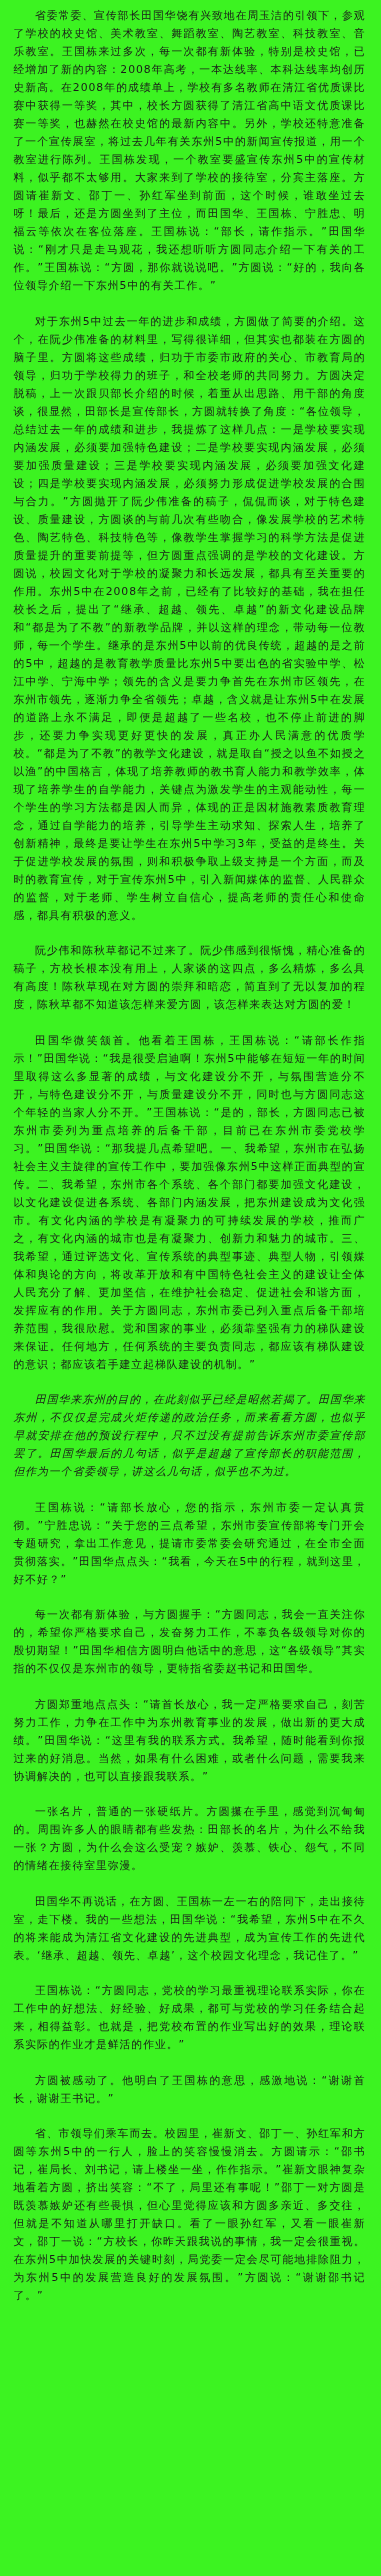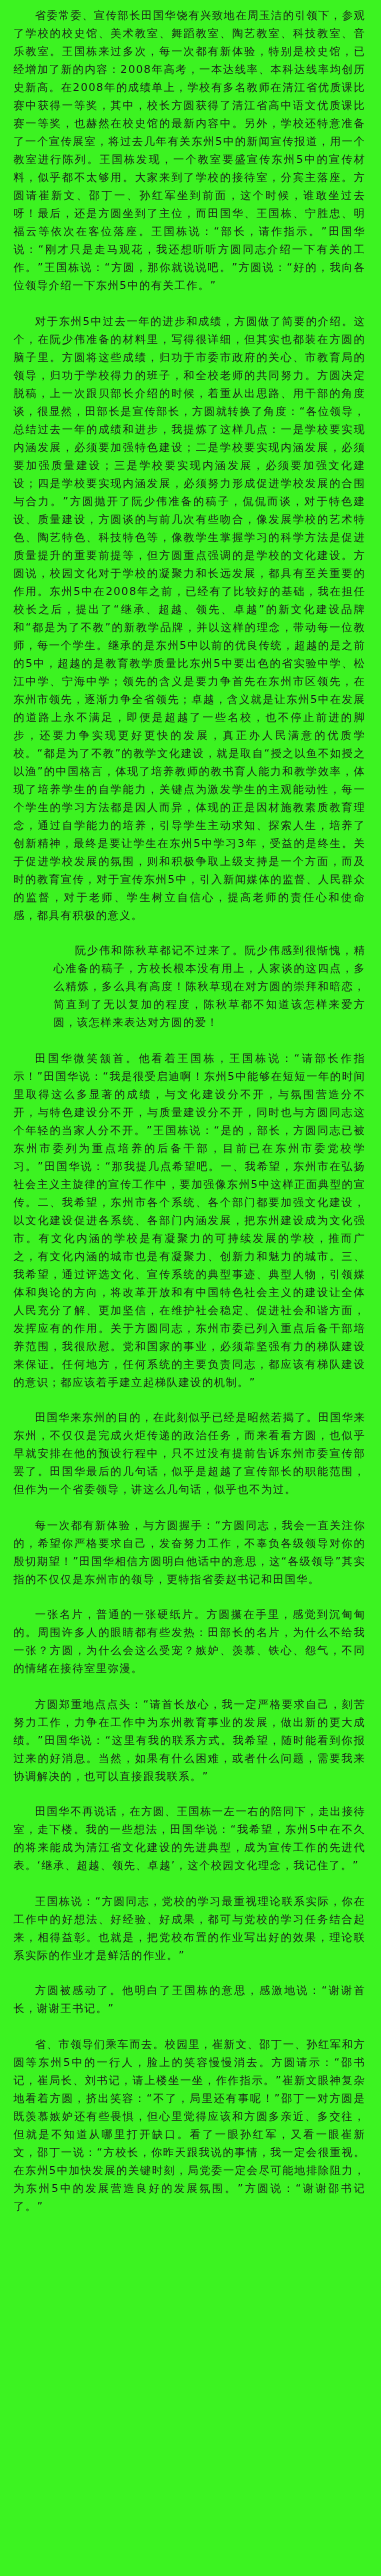--- a/index.html
+++ b/index.html
@@ -29,24 +29,25 @@
     color: #1a1a1a;
     word-break: break-all;
   }
 </style>
 </head>
 <body style="background: rgb(60, 243, 33);">
 
 <div class="page" id="doc-page" style="background: rgb(60, 243, 33);">
     <p class="para" style="color: rgb(26, 26, 26);">省委常委、宣传部长田国华饶有兴致地在周玉洁的引领下，参观了学校的校史馆、美术教室、舞蹈教室、陶艺教室、科技教室、音乐教室。王国栋来过多次，每一次都有新体验，特别是校史馆，已经增加了新的内容：2008年高考，一本达线率、本科达线率均创历史新高。在2008年的成绩单上，学校有多名教师在清江省优质课比赛中获得一等奖，其中，校长方圆获得了清江省高中语文优质课比赛一等奖，也赫然在校史馆的最新内容中。另外，学校还特意准备了一个宣传展室，将过去几年有关东州5中的新闻宣传报道，用一个教室进行陈列。王国栋发现，一个教室要盛宣传东州5中的宣传材料，似乎都不太够用。大家来到了学校的接待室，分宾主落座。方圆请崔新文、邵丁一、孙红军坐到前面，这个时候，谁敢坐过去呀！最后，还是方圆坐到了主位，而田国华、王国栋、宁胜忠、明福云等依次在客位落座。王国栋说：“部长，请作指示。”田国华说：“刚才只是走马观花，我还想听听方圆同志介绍一下有关的工作。”王国栋说：“方圆，那你就说说吧。”方圆说：“好的，我向各位领导介绍一下东州5中的有关工作。”</p>
     <p class="para" style="color: rgb(26, 26, 26);">对于东州5中过去一年的进步和成绩，方圆做了简要的介绍。这个，在阮少伟准备的材料里，写得很详细，但其实也都装在方圆的脑子里。方圆将这些成绩，归功于市委市政府的关心、市教育局的领导，归功于学校得力的班子，和全校老师的共同努力。方圆决定脱稿，上一次跟贝部长介绍的时候，着重从出思路、用干部的角度谈，很显然，田部长是宣传部长，方圆就转换了角度：“各位领导，总结过去一年的成绩和进步，我提炼了这样几点：一是学校要实现内涵发展，必须要加强特色建设；二是学校要实现内涵发展，必须要加强质量建设；三是学校要实现内涵发展，必须要加强文化建设；四是学校要实现内涵发展，必须努力形成促进学校发展的合围与合力。”方圆抛开了阮少伟准备的稿子，侃侃而谈，对于特色建设、质量建设，方圆谈的与前几次有些吻合，像发展学校的艺术特色、陶艺特色、科技特色等，像教学生掌握学习的科学方法是促进质量提升的重要前提等，但方圆重点强调的是学校的文化建设。方圆说，校园文化对于学校的凝聚力和长远发展，都具有至关重要的作用。东州5中在2008年之前，已经有了比较好的基础，我在担任校长之后，提出了“继承、超越、领先、卓越”的新文化建设品牌和“都是为了不教”的新教学品牌，并以这样的理念，带动每一位教师，每一个学生。继承的是东州5中以前的优良传统，超越的是之前的5中，超越的是教育教学质量比东州5中要出色的省实验中学、松江中学、宁海中学；领先的含义是要力争首先在东州市区领先，在东州市领先，逐渐力争全省领先；卓越，含义就是让东州5中在发展的道路上永不满足，即便是超越了一些名校，也不停止前进的脚步，还要力争实现更好更快的发展，真正办人民满意的优质学校。“都是为了不教”的教学文化建设，就是取自“授之以鱼不如授之以渔”的中国格言，体现了培养教师的教书育人能力和教学效率，体现了培养学生的自学能力，关键点为激发学生的主观能动性，每一个学生的学习方法都是因人而异，体现的正是因材施教素质教育理念，通过自学能力的培养，引导学生主动求知、探索人生，培养了创新精神，最终是要让学生在东州5中学习3年，受益的是终生。关于促进学校发展的氛围，则和积极争取上级支持是一个方面，而及时的教育宣传，对于宣传东州5中，引入新闻媒体的监督、人民群众的监督，对于老师、学生树立自信心，提高老师的责任心和使命感，都具有积极的意义。</p>
-    <p class="para" style="color: rgb(26, 26, 26); margin-left: 40px;">阮少伟和陈秋草都记不过来了。阮少伟感到很惭愧，精心准备的稿子，方校长根本没有用上，人家谈的这四点，多么精炼，多么具有高度！陈秋草现在对方圆的崇拜和暗恋，简直到了无以复加的程度，陈秋草都不知道该怎样来爱方圆，该怎样来表达对方圆的爱！</p>
+    <p class="para" style="color: rgb(26, 26, 26);">阮少伟和陈秋草都记不过来了。阮少伟感到很惭愧，精心准备的稿子，方校长根本没有用上，人家谈的这四点，多么精炼，多么具有高度！陈秋草现在对方圆的崇拜和暗恋，简直到了无以复加的程度，陈秋草都不知道该怎样来爱方圆，该怎样来表达对方圆的爱！</p>
     <p class="para" style="color: rgb(26, 26, 26);">田国华微笑颔首。他看着王国栋，王国栋说：“请部长作指示！”田国华说：“我是很受启迪啊！东州5中能够在短短一年的时间里取得这么多显著的成绩，与文化建设分不开，与氛围营造分不开，与特色建设分不开，与质量建设分不开，同时也与方圆同志这个年轻的当家人分不开。”王国栋说：“是的，部长，方圆同志已被东州市委列为重点培养的后备干部，目前已在东州市委党校学习。”田国华说：“那我提几点希望吧。一、我希望，东州市在弘扬社会主义主旋律的宣传工作中，要加强像东州5中这样正面典型的宣传。二、我希望，东州市各个系统、各个部门都要加强文化建设，以文化建设促进各系统、各部门内涵发展，把东州建设成为文化强市。有文化内涵的学校是有凝聚力的可持续发展的学校，推而广之，有文化内涵的城市也是有凝聚力、创新力和魅力的城市。三、我希望，通过评选文化、宣传系统的典型事迹、典型人物，引领媒体和舆论的方向，将改革开放和有中国特色社会主义的建设让全体人民充分了解、更加坚信，在维护社会稳定、促进社会和谐方面，发挥应有的作用。关于方圆同志，东州市委已列入重点后备干部培养范围，我很欣慰。党和国家的事业，必须靠坚强有力的梯队建设来保证。任何地方，任何系统的主要负责同志，都应该有梯队建设的意识；都应该着手建立起梯队建设的机制。”</p>
-    <p class="para" style="color: rgb(26, 26, 26);">田国华来东州的目的，在此刻似乎已经是昭然若揭了。田国华来东州，不仅仅是完成火炬传递的政治任务，而来看看方圆，也似乎早就安排在他的预设行程中，只不过没有提前告诉东州市委宣传部罢了。田国华最后的几句话，似乎是超越了宣传部长的职能范围，但作为一个省委领导，讲这么几句话，似乎也不为过。</p>
+    <p class="para" style="color: rgb(26, 26, 26); font-style: italic;">田国华来东州的目的，在此刻似乎已经是昭然若揭了。田国华来东州，不仅仅是完成火炬传递的政治任务，而来看看方圆，也似乎早就安排在他的预设行程中，只不过没有提前告诉东州市委宣传部罢了。田国华最后的几句话，似乎是超越了宣传部长的职能范围，但作为一个省委领导，讲这么几句话，似乎也不为过。</p>
+    <p class="para" style="color: rgb(26, 26, 26);">王国栋说：“请部长放心，您的指示，东州市委一定认真贯彻。”宁胜忠说：“关于您的三点希望，东州市委宣传部将专门开会专题研究，拿出工作意见，提请市委常委会研究通过，在全市全面贯彻落实。”田国华点点头：“我看，今天在5中的行程，就到这里，好不好？”</p>
     <p class="para" style="color: rgb(26, 26, 26);">每一次都有新体验，与方圆握手：“方圆同志，我会一直关注你的，希望你严格要求自己，发奋努力工作，不辜负各级领导对你的殷切期望！”田国华相信方圆明白他话中的意思，这“各级领导”其实指的不仅仅是东州市的领导，更特指省委赵书记和田国华。</p>
+    <p class="para" style="color: rgb(26, 26, 26);">方圆郑重地点点头：“请首长放心，我一定严格要求自己，刻苦努力工作，力争在工作中为东州教育事业的发展，做出新的更大成绩。”田国华说：“这里有我的联系方式。我希望，随时能看到你报过来的好消息。当然，如果有什么困难，或者什么问题，需要我来协调解决的，也可以直接跟我联系。”</p>
     <p class="para" style="color: rgb(26, 26, 26);">一张名片，普通的一张硬纸片。方圆攥在手里，感觉到沉甸甸的。周围许多人的眼睛都有些发热：田部长的名片，为什么不给我一张？方圆，为什么会这么受宠？嫉妒、羡慕、铁心、怨气，不同的情绪在接待室里弥漫。</p>
-    <p class="para" style="color: rgb(26, 26, 26);">方圆郑重地点点头：“请首长放心，我一定严格要求自己，刻苦努力工作，力争在工作中为东州教育事业的发展，做出新的更大成绩。”田国华说：“这里有我的联系方式。我希望，随时能看到你报过来的好消息。当然，如果有什么困难，或者什么问题，需要我来协调解决的，也可以直接跟我联系。”</p>
     <p class="para" style="color: rgb(26, 26, 26);">田国华不再说话，在方圆、王国栋一左一右的陪同下，走出接待室，走下楼。我的一些想法，田国华说：“我希望，东州5中在不久的将来能成为清江省文化建设的先进典型，成为宣传工作的先进代表。‘继承、超越、领先、卓越’，这个校园文化理念，我记住了。”</p>
     <p class="para" style="color: rgb(26, 26, 26);">王国栋说：“方圆同志，党校的学习最重视理论联系实际，你在工作中的好想法、好经验、好成果，都可与党校的学习任务结合起来，相得益彰。也就是，把党校布置的作业写出好的效果，理论联系实际的作业才是鲜活的作业。”</p>
     <p class="para" style="color: rgb(26, 26, 26); margin-top: 12px;">方圆被感动了。他明白了王国栋的意思，感激地说：“谢谢首长，谢谢王书记。”</p>
     <p class="para" style="color: rgb(26, 26, 26);">省、市领导们乘车而去。校园里，崔新文、邵丁一、孙红军和方圆等东州5中的一行人，脸上的笑容慢慢消去。方圆请示：“邵书记，崔局长、刘书记，请上楼坐一坐，作作指示。”崔新文眼神复杂地看着方圆，挤出笑容：“不了，局里还有事呢！”邵丁一对方圆是既羡慕嫉妒还有些畏惧，但心里觉得应该和方圆多亲近、多交往，但就是不知道从哪里打开缺口。看了一眼孙红军，又看一眼崔新文，邵丁一说：“方校长，你昨天跟我说的事情，我一定会很重视。在东州5中加快发展的关键时刻，局党委一定会尽可能地排除阻力，为东州5中的发展营造良好的发展氛围。”方圆说：“谢谢邵书记了。”</p>
   </div>
 
 
 </body></html>

